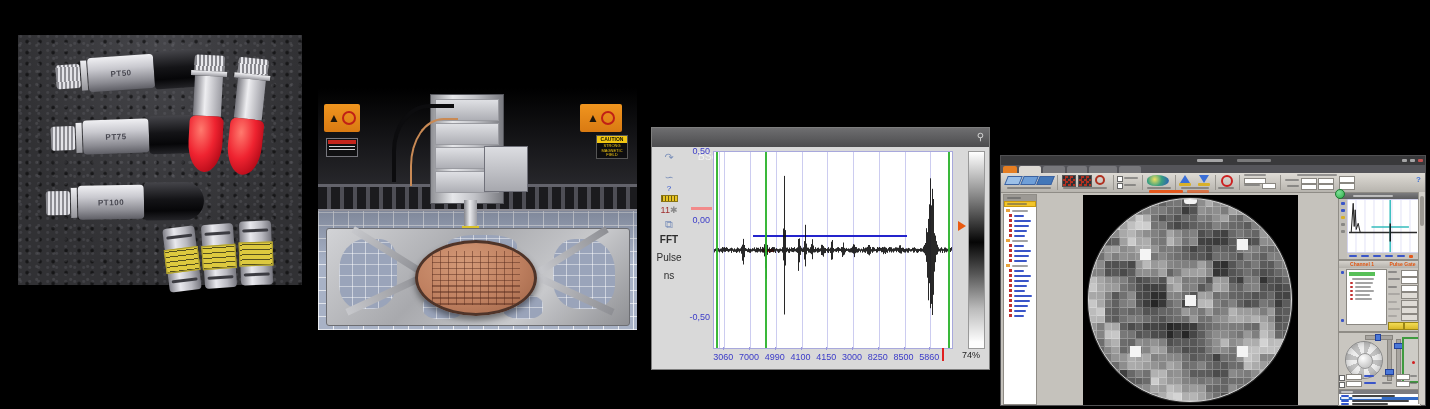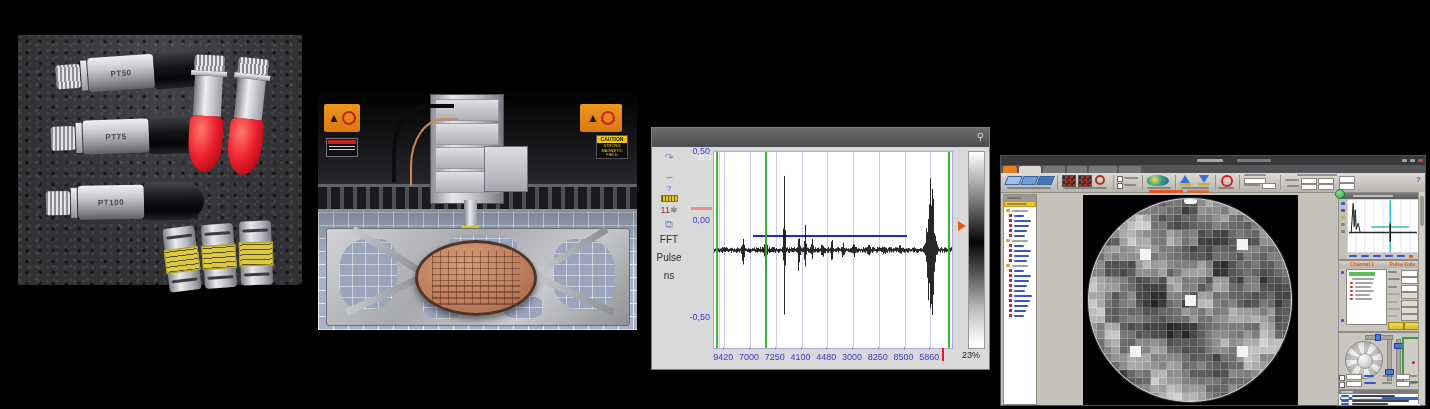--- a/index.html
+++ b/index.html
@@ -254,21 +254,21 @@
   <div id="bscan-pin" class="abs">⚲</div>
   <div class="btool abs" style="top:23px;">↷</div>
   <div class="btool abs" style="top:43px;">∽</div>
   <div class="btool abs" style="top:58px;">
     <span style="color:#2a4fd0;font-size:8px;display:block;line-height:6px;">?</span><span class="ruler-ic"></span>
   </div>
   <div class="btool abs" style="top:76px;color:#a03030;font-size:9px;">
     <span>11</span><span style="color:#8a8a8a;">✱</span>
   </div>
   <div class="btool abs" style="top:90px;">⧉</div>
-  <div class="btool btxt abs" style="top:106px;">FFT</div>
+  <div class="btool btxt abs" style="top:106px;font-weight:bold;">FFT</div>
   <div class="btool btxt abs" style="top:124px;">Pulse</div>
   <div class="btool btxt abs" style="top:142px;">ns</div>
   <div class="reddash abs"></div>
   <div id="bscan-yaxis"></div>
   <div id="bscan-plot" class="abs">
       <div class="gline" style="left: 5.15152px;"></div>
       <div class="gline" style="left: 10.303px;"></div>
       <div class="gline" style="left: 36.0606px;"></div>
       <div class="gline" style="left: 61.8182px;"></div>
       <div class="gline" style="left: 87.5758px;"></div>
@@ -280,43 +280,43 @@
       <div class="bluegate" style="left: 39.1515px; width: 153.515px; top: 83.28px;"></div>
       <div class="redgate" style="left: 48.4242px; width: 11.3333px; top: 97px;"></div>
       <svg width="238" height="196" style="position: absolute; left: 0px; top: 0px;">
         <path d="M0.5 97.1V100.4M1.5 96.5V99.1M2.5 96.6V100.3M3.5 96.0V99.7M4.5 96.1V99.6M5.5 97.3V100.4M6.5 96.7V99.4M7.5 96.4V99.9M8.5 95.0V101.1M9.5 95.5V99.5M10.5 95.1V99.8M11.5 95.9V99.9M12.5 95.1V99.0M13.5 95.9V99.3M14.5 97.0V100.2M15.5 96.8V99.4M16.5 96.2V98.9M17.5 95.7V100.9M18.5 96.3V98.9M19.5 97.3V100.1M20.5 96.3V99.8M21.5 97.3V99.9M22.5 96.7V101.0M23.5 95.4V100.2M24.5 96.2V99.4M25.5 96.8V100.6M26.5 96.3V99.2M27.5 94.6V101.7M28.5 92.7V108.7M29.5 86.9V112.5M30.5 93.0V105.2M31.5 96.0V99.1M32.5 96.7V99.0M33.5 97.2V100.1M34.5 95.9V100.1M35.5 96.9V100.7M36.5 96.7V100.9M37.5 97.2V99.6M38.5 96.2V99.4M39.5 96.6V98.9M40.5 95.3V99.2M41.5 97.1V100.3M42.5 95.5V100.2M43.5 95.9V100.6M44.5 95.8V99.7M45.5 96.9V99.6M46.5 94.9V100.5M47.5 96.9V99.7M48.5 95.0V100.5M49.5 95.5V100.7M50.5 92.2V104.4M51.5 86.1V116.3M52.5 80.2V126.8M53.5 92.9V102.9M54.5 96.8V99.0M55.5 95.4V101.0M56.5 97.1V100.5M57.5 95.9V100.0M58.5 95.0V99.7M59.5 95.1V100.4M60.5 95.2V99.7M61.5 96.8V101.0M62.5 96.2V98.8M63.5 96.9V99.7M64.5 97.1V101.0M65.5 96.7V100.4M66.5 96.5V99.3M67.5 97.1V99.2M68.5 95.2V100.6M69.5 76.5V108.4M70.5 23.9V162.5M71.5 78.1V113.5M72.5 95.7V100.2M73.5 95.5V99.2M74.5 97.0V100.7M75.5 95.6V101.0M76.5 96.9V99.3M77.5 95.2V99.7M78.5 96.1V100.0M79.5 96.0V100.2M80.5 95.1V99.4M81.5 96.9V99.4M82.5 96.2V100.1M83.5 95.4V100.9M84.5 87.0V118.9M85.5 86.4V110.3M86.5 93.8V102.9M87.5 95.7V99.4M88.5 96.5V100.1M89.5 95.3V100.0M90.5 89.1V107.5M91.5 72.8V114.4M92.5 91.6V102.3M93.5 95.6V98.9M94.5 95.7V100.6M95.5 96.9V100.6M96.5 95.2V101.2M97.5 92.1V102.2M98.5 87.2V107.2M99.5 93.5V100.4M100.5 97.0V100.5M101.5 95.2V100.2M102.5 96.8V99.5M103.5 95.9V100.8M104.5 95.6V100.4M105.5 96.8V99.9M106.5 96.3V99.3M107.5 92.8V103.0M108.5 92.9V103.3M109.5 94.1V104.7M110.5 95.7V101.2M111.5 96.0V101.0M112.5 97.0V98.9M113.5 96.3V100.5M114.5 95.1V101.0M115.5 96.8V99.2M116.5 95.7V101.0M117.5 89.7V107.8M118.5 88.0V107.3M119.5 96.0V100.4M120.5 97.1V99.2M121.5 96.7V99.6M122.5 96.2V100.0M123.5 95.3V99.1M124.5 95.1V100.7M125.5 96.1V99.0M126.5 96.7V99.0M127.5 95.0V100.3M128.5 95.1V105.0M129.5 90.5V103.4M130.5 95.9V102.6M131.5 96.7V100.3M132.5 95.9V99.0M133.5 96.9V98.9M134.5 96.4V99.8M135.5 96.9V100.4M136.5 96.3V100.4M137.5 95.9V100.4M138.5 94.6V100.9M139.5 92.2V101.6M140.5 92.7V105.1M141.5 95.0V101.2M142.5 95.1V100.5M143.5 96.8V100.7M144.5 96.2V100.2M145.5 96.5V98.9M146.5 97.3V100.4M147.5 96.6V98.9M148.5 97.2V100.7M149.5 95.0V99.7M150.5 96.4V100.3M151.5 95.6V100.9M152.5 95.6V99.4M153.5 94.9V101.9M154.5 93.0V102.6M155.5 93.0V103.4M156.5 94.9V101.8M157.5 97.1V99.6M158.5 95.1V100.9M159.5 95.1V99.6M160.5 95.8V99.2M161.5 97.2V99.0M162.5 96.9V100.6M163.5 95.0V100.4M164.5 95.7V99.1M165.5 95.0V99.2M166.5 95.8V98.9M167.5 95.9V100.3M168.5 95.0V100.1M169.5 95.3V102.2M170.5 94.8V100.8M171.5 95.4V102.0M172.5 95.9V100.3M173.5 97.2V100.9M174.5 95.9V98.8M175.5 95.0V100.3M176.5 95.2V99.4M177.5 95.3V100.6M178.5 96.8V99.5M179.5 96.3V100.6M180.5 96.3V99.3M181.5 95.3V98.9M182.5 95.4V100.2M183.5 95.7V98.9M184.5 95.8V100.1M185.5 93.4V100.9M186.5 93.2V101.4M187.5 96.0V101.6M188.5 95.6V99.4M189.5 95.8V100.1M190.5 97.0V100.5M191.5 96.7V100.6M192.5 96.4V99.4M193.5 96.6V100.6M194.5 95.9V100.7M195.5 96.3V98.9M196.5 97.2V99.6M197.5 97.0V99.4M198.5 95.8V98.8M199.5 95.8V100.7M200.5 95.2V100.3M201.5 96.2V98.9M202.5 96.9V100.4M203.5 96.8V101.0M204.5 96.9V100.2M205.5 97.0V99.0M206.5 96.1V99.7M207.5 96.3V99.7M208.5 96.7V99.5M209.5 94.5V100.3M210.5 92.9V101.3M211.5 91.0V103.3M212.5 76.2V109.9M213.5 80.2V125.7M214.5 66.9V148.3M215.5 52.3V131.2M216.5 26.3V156.2M217.5 53.4V151.9M218.5 36.8V163.0M219.5 47.0V142.8M220.5 81.2V119.6M221.5 83.6V110.2M222.5 89.1V102.9M223.5 92.7V102.3M224.5 95.3V99.6M225.5 96.9V99.3M226.5 96.3V100.6M227.5 95.2V98.8M228.5 96.7V101.0M229.5 97.1V98.9M230.5 95.6V100.8M231.5 95.5V99.7M232.5 96.3V100.3M233.5 96.8V99.4M234.5 97.0V99.2M235.5 95.0V99.6M236.5 96.0V100.0M237.5 95.1V98.7" stroke="#101010" stroke-width="0.9" fill="none"></path>
       </svg>
       <div class="gcursor" style="left: 2.09091px;"></div>
       <div class="gcursor" style="left: 50.5152px;"></div>
       <div class="gcursor" style="left: 233.909px;"></div>
     </div>
   <div id="bscan-xaxis" class="abs">
-      <div class="xtick" style="left: 10.303px;">9420</div>
+      <div class="xtick" style="left: 10.303px;">3060</div>
       <div class="xtickmark" style="left: 10.303px;"></div>
       <div class="xtick" style="left: 36.0606px;">7000</div>
       <div class="xtickmark" style="left: 36.0606px;"></div>
-      <div class="xtick" style="left: 61.8182px;">7250</div>
+      <div class="xtick" style="left: 61.8182px;">4990</div>
       <div class="xtickmark" style="left: 61.8182px;"></div>
       <div class="xtick" style="left: 87.5758px;">4100</div>
       <div class="xtickmark" style="left: 87.5758px;"></div>
-      <div class="xtick" style="left: 113.333px;">4480</div>
+      <div class="xtick" style="left: 113.333px;">4150</div>
       <div class="xtickmark" style="left: 113.333px;"></div>
       <div class="xtick" style="left: 139.091px;">3000</div>
       <div class="xtickmark" style="left: 139.091px;"></div>
       <div class="xtick" style="left: 164.848px;">8250</div>
       <div class="xtickmark" style="left: 164.848px;"></div>
       <div class="xtick" style="left: 190.606px;">8500</div>
       <div class="xtickmark" style="left: 190.606px;"></div>
       <div class="xtick" style="left: 216.364px;">5860</div>
       <div class="xtickmark" style="left: 216.364px;"></div>
     </div>
   <div class="redaxis abs"></div>
   <div id="bscan-arrow" class="abs"></div>
   <div id="bscan-gradbar" class="abs"></div>
-  <div id="bscan-pct" class="abs">23%</div>
+  <div id="bscan-pct" class="abs">74%</div>
 <div class="ylab abs" style="top: 18px;">0,50</div>
     <div class="ylab abs" style="top: 87px;">0,00</div>
     <div class="ylab abs" style="top: 184px;">-0,50</div>
   </div>
 
 <div id="app" class="abs">
   <div id="app-title" class="abs">
     <div class="ghostbar" style="left:196px;top:3px;width:26px;"></div>
     <div class="ghostbar" style="left:236px;top:3px;width:34px;opacity:.6;"></div>
     <div class="ghostbar" style="right:18px;top:3px;width:5px;"></div>

